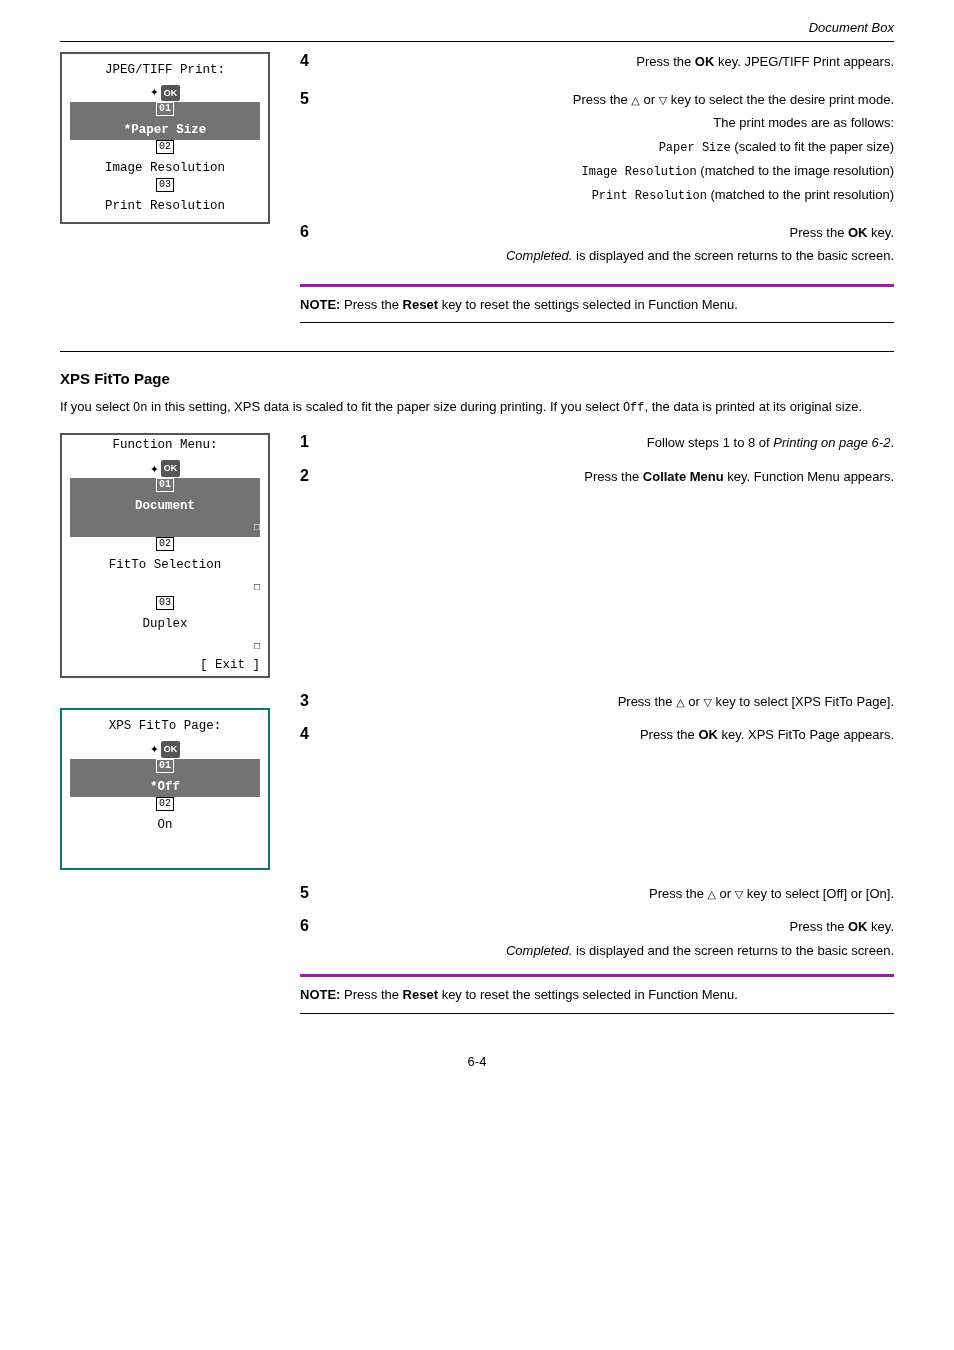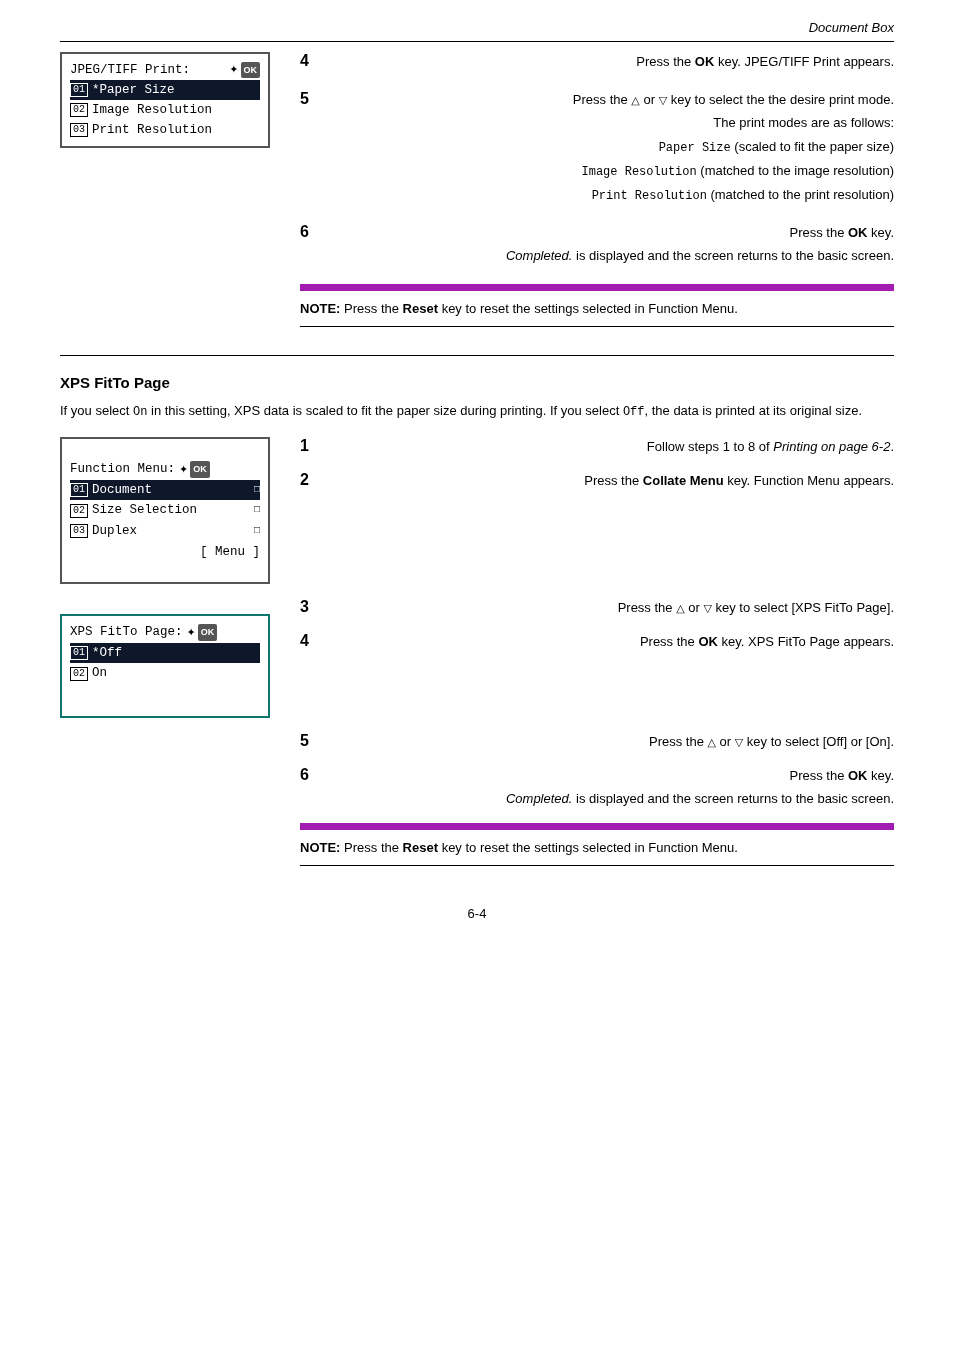--- a/index.html
+++ b/index.html
@@ -79,25 +79,27 @@
       font-size: 9px;
       font-weight: bold;
       padding: 1px 3px;
       border-radius: 2px;
     }
 
     .lcd-row {
       display: flex;
       align-items: center;
       gap: 4px;
+      flex-direction: column;
     }
 
     .lcd-row.selected {
-      background: #0f172a;
+      background: #737373;
       color: #fff;
+      font-weight: bold;
     }
 
     .row-num {
       font-size: 10px;
       border: 1px solid currentColor;
       padding: 0 2px;
       font-family: 'Courier New', Courier, monospace;
       line-height: 1.2;
     }
 
@@ -124,21 +126,21 @@
       flex: 1;
     }
 
     .step-body p {
       margin-bottom: 4px;
       line-height: 1.5;
       text-align: right;
     }
 
     .note-box {
-      border-top: 7px solid #a21caf;
+      border-top: 3px solid #a21caf;
       border-bottom: 1px solid #000;
       padding: 8px 0;
       margin: 10px 0;
       font-size: 13px;
       line-height: 1.5;
     }
 
     
     .section-title {
       font-size: 15px;
@@ -171,21 +173,21 @@
     .right-col .step-block {
       margin-bottom: 10px;
     }
 
     
     .lcd-function {
       font-family: 'Courier New', Courier, monospace;
       font-size: 12.5px;
       background: #fff;
       border: 2px solid #555;
-      padding: 20px 8px;
+      padding: 0 8px;
       min-width: 210px;
       line-height: 1.65;
     }
 
     .checkbox-sym {
       font-size: 10px;
     }
 
     .exit-row {
       text-align: right;
@@ -311,29 +313,29 @@
             <span class="ok-btn">OK</span>
           </span>
         </div>
         <div class="lcd-row selected">
           <span class="row-num">01</span>
           <span> Document</span>
           <span style="margin-left:auto;" class="checkbox-sym">□</span>
         </div>
         <div class="lcd-row">
           <span class="row-num">02</span>
-          <span> Size Selection</span>
+          <span> FitTo Selection</span>
           <span style="margin-left:auto;" class="checkbox-sym">□</span>
         </div>
         <div class="lcd-row">
           <span class="row-num">03</span>
           <span> Duplex</span>
           <span style="margin-left:auto;" class="checkbox-sym">□</span>
         </div>
-        <div class="exit-row">[ Menu ]</div>
+        <div class="exit-row">[ Exit ]</div>
       </div>
     </div>
 
     <div class="right-col">
 
       <div class="step-block">
         <div class="step-num">1</div>
         <div class="step-body">
           <p>Follow steps 1 to 8 of <em>Printing on page 6-2</em>.</p>
         </div>

